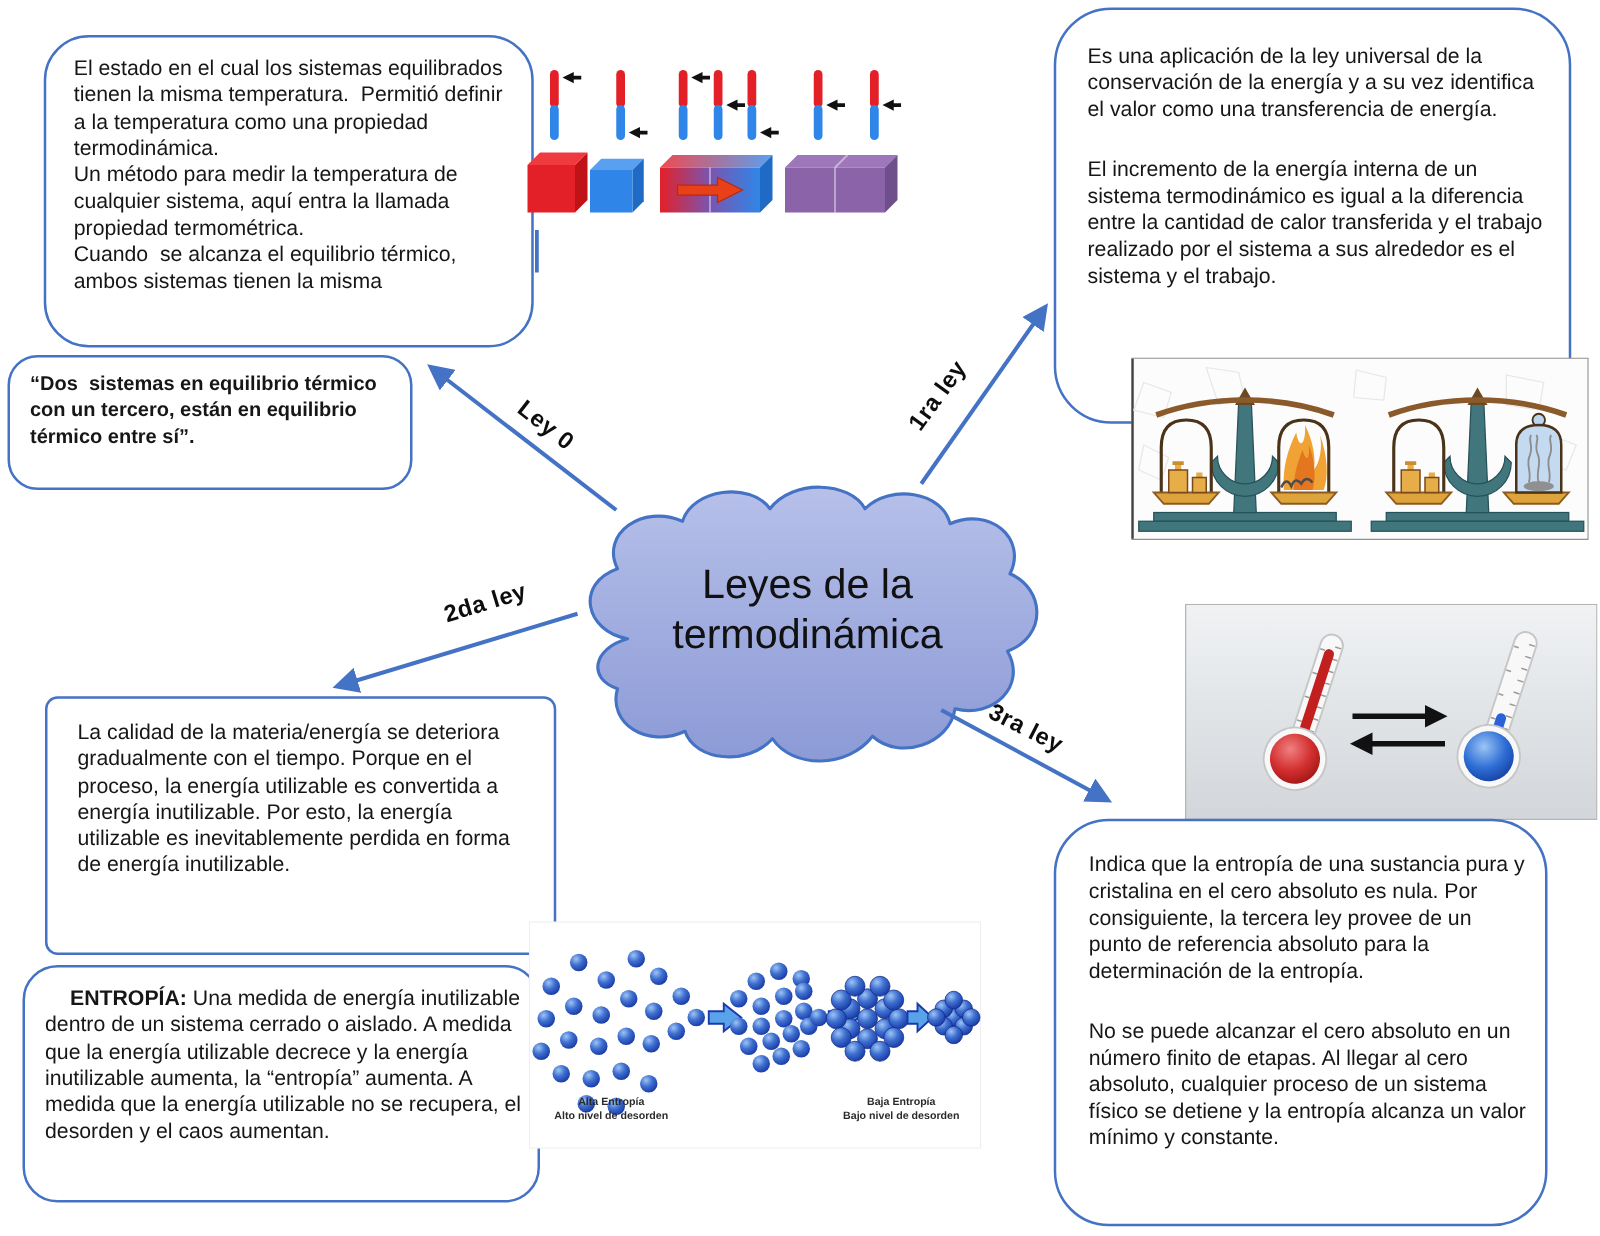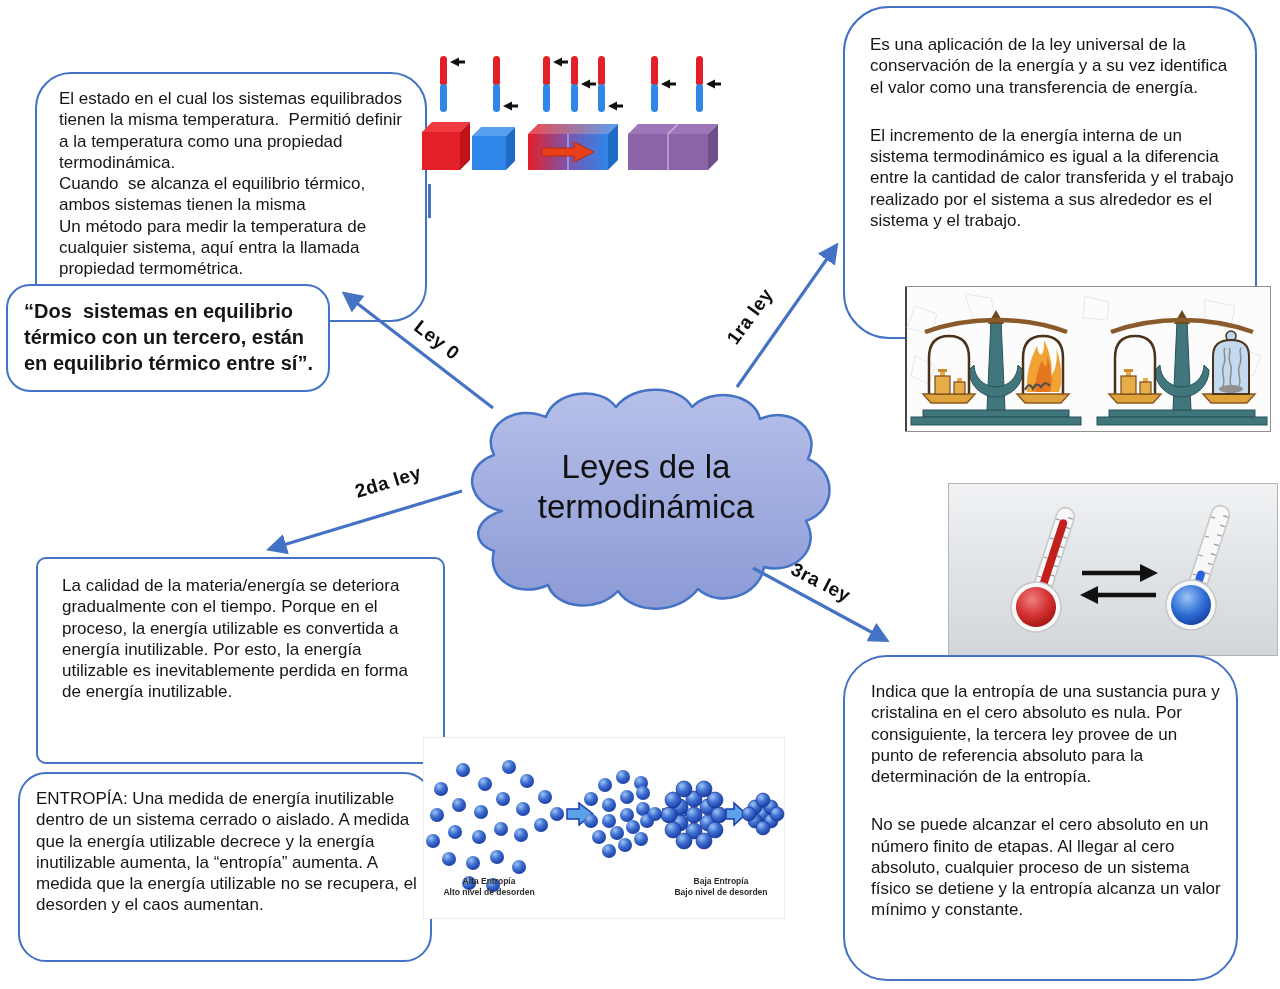--- a/index.html
+++ b/index.html
@@ -5,45 +5,45 @@
   html,body{margin:0;padding:0;background:#ffffff;}
   #canvas{
     position:relative;width:1280px;height:989px;background:#ffffff;
     font-family:"Liberation Sans","DejaVu Sans",sans-serif;color:#161616;overflow:hidden;
   }
   .bubble{
     position:absolute;box-sizing:border-box;border:2.5px solid #4472c4;background:#ffffff;
   }
   .bubble p{margin:0;white-space:pre-wrap;}
   .txt{font-size:17px;line-height:1.25;}
-  #box-ley0{left:35px;top:28px;width:392px;height:250px;border-radius:36px;padding:14px 14px 0 22px;margin-top:44px;}
+  #box-ley0{left:35px;top:28px;width:392px;height:250px;border-radius:36px;padding:14px 14px 0 22px;}
   #box-quote{left:6px;top:284px;width:324px;height:108px;border-radius:24px;padding:12px 10px 0 16px;
-             font-weight:bold;font-size:20px;line-height:1.3;}
+             font-weight:bold;font-size:16px;line-height:1.3;}
   #box-ley1{left:843px;top:6px;width:414px;height:333px;border-radius:46px;padding:26px 18px 0 25px;}
   #box-ley1 p{margin:0 0 27px 0;}
   #box-ley2{left:36px;top:557px;width:409px;height:207px;border-radius:10px;padding:16px 14px 0 24px;}
   #box-entropia{left:18px;top:772px;width:414px;height:190px;border-radius:28px;padding:14px 10px 0 16px;}
   #box-ley3{left:843px;top:655px;width:395px;height:326px;border-radius:44px;padding:24px 14px 0 26px;}
   #box-ley3 p{margin:0 0 27px 0;}
-  .b{font-weight:normal;}
+  .b{font-weight:bold;margin-left:20px;}
   .fig{position:absolute;}
   #overlay{position:absolute;left:0;top:0;pointer-events:none;}
   .branch-label{font-size:19px;font-weight:bold;fill:#0d0d0d;letter-spacing:.5px;}
   .cloud-title{font-size:33px;fill:#111111;}
   .cap{font-size:8.5px;font-weight:bold;fill:#2b2b2b;}
 </style>
 </head>
 <body>
 
 <div id="canvas">
 
   <div class="bubble txt" id="box-ley0">
     <p>El estado en el cual los sistemas equilibrados tienen la misma temperatura.  Permitió definir a la temperatura como una propiedad termodinámica.</p>
+    <p>Un método para medir la temperatura de cualquier sistema, aquí entra la llamada propiedad termométrica.</p>
     <p>Cuando  se alcanza el equilibrio térmico, ambos sistemas tienen la misma</p>
-    <p>Un método para medir la temperatura de cualquier sistema, aquí entra la llamada propiedad termométrica.</p>
   </div>
 
   <div class="bubble" id="box-quote">
     <p>“Dos  sistemas en equilibrio térmico con un tercero, están en equilibrio térmico entre sí”.</p>
   </div>
 
   <svg class="fig" style="left:416px;top:50px;" width="305" height="132" viewBox="0 0 305 132">
     <defs>
       <linearGradient id="mixG" x1="0" y1="0" x2="1" y2="0">
         <stop offset="0" stop-color="#e32028"></stop>

